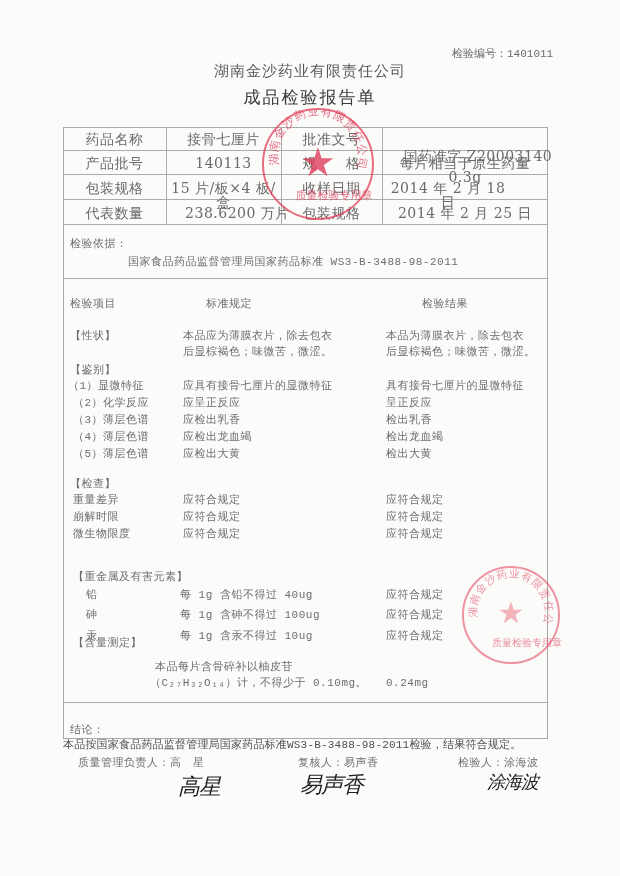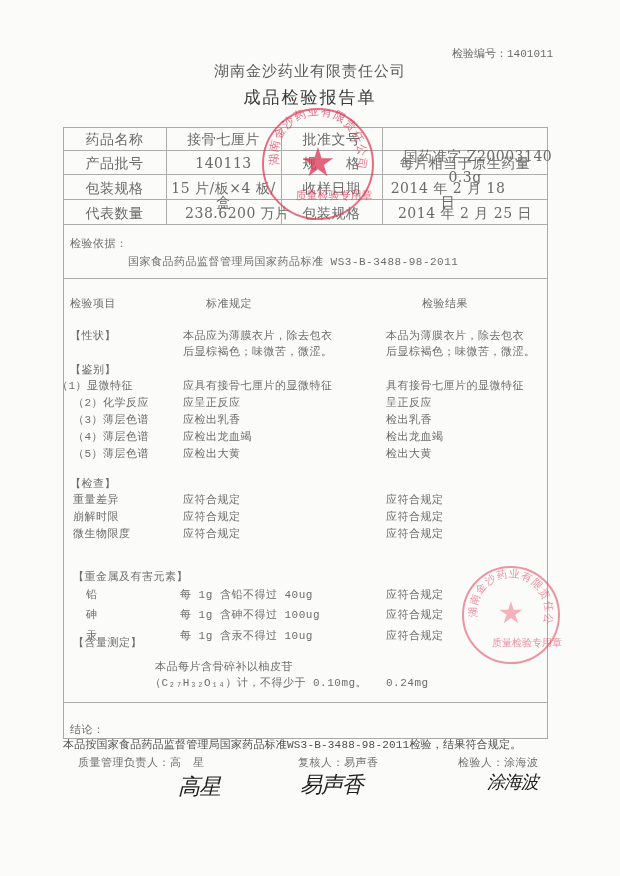--- a/index.html
+++ b/index.html
@@ -101,21 +101,21 @@
   <div class="abs t" style="left:70px; top:329px">【性状】</div>
   <div class="abs t" style="left:183px; top:329px">本品应为薄膜衣片，除去包衣</div>
   <div class="abs t" style="left:183px; top:345px">后显棕褐色；味微苦，微涩。</div>
   <div class="abs t" style="left:386px; top:329px">本品为薄膜衣片，除去包衣</div>
   <div class="abs t" style="left:386px; top:345px">后显棕褐色；味微苦，微涩。</div>
 </div>
 
 <div>
   <div class="abs t" style="left:70px; top:363px">【鉴别】</div>
   <div>
-    <div class="abs t" style="left:57px; top:379px">（1）显微特征</div>
+    <div class="abs t" style="left:68px; top:379px">（1）显微特征</div>
     <div class="abs t" style="left:183px; top:379px">应具有接骨七厘片的显微特征</div>
     <div class="abs t" style="left:386px; top:379px">具有接骨七厘片的显微特征</div>
   </div>
   <div>
     <div class="abs t" style="left:73px; top:396px">（2）化学反应</div>
     <div class="abs t" style="left:183px; top:396px">应呈正反应</div>
     <div class="abs t" style="left:386px; top:396px">呈正反应</div>
   </div>
   <div>
     <div class="abs t" style="left:73px; top:413px">（3）薄层色谱</div>

